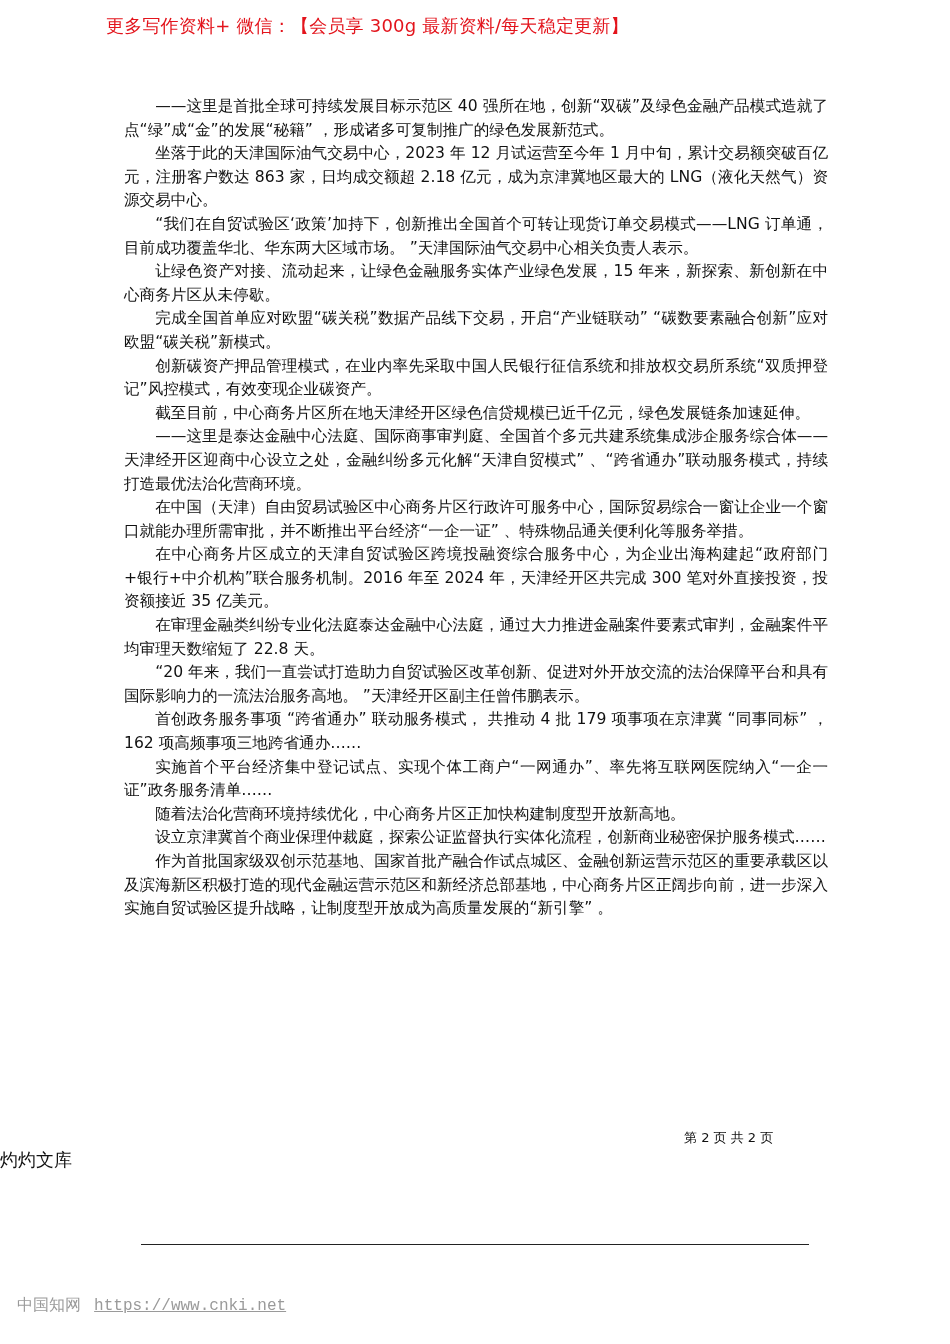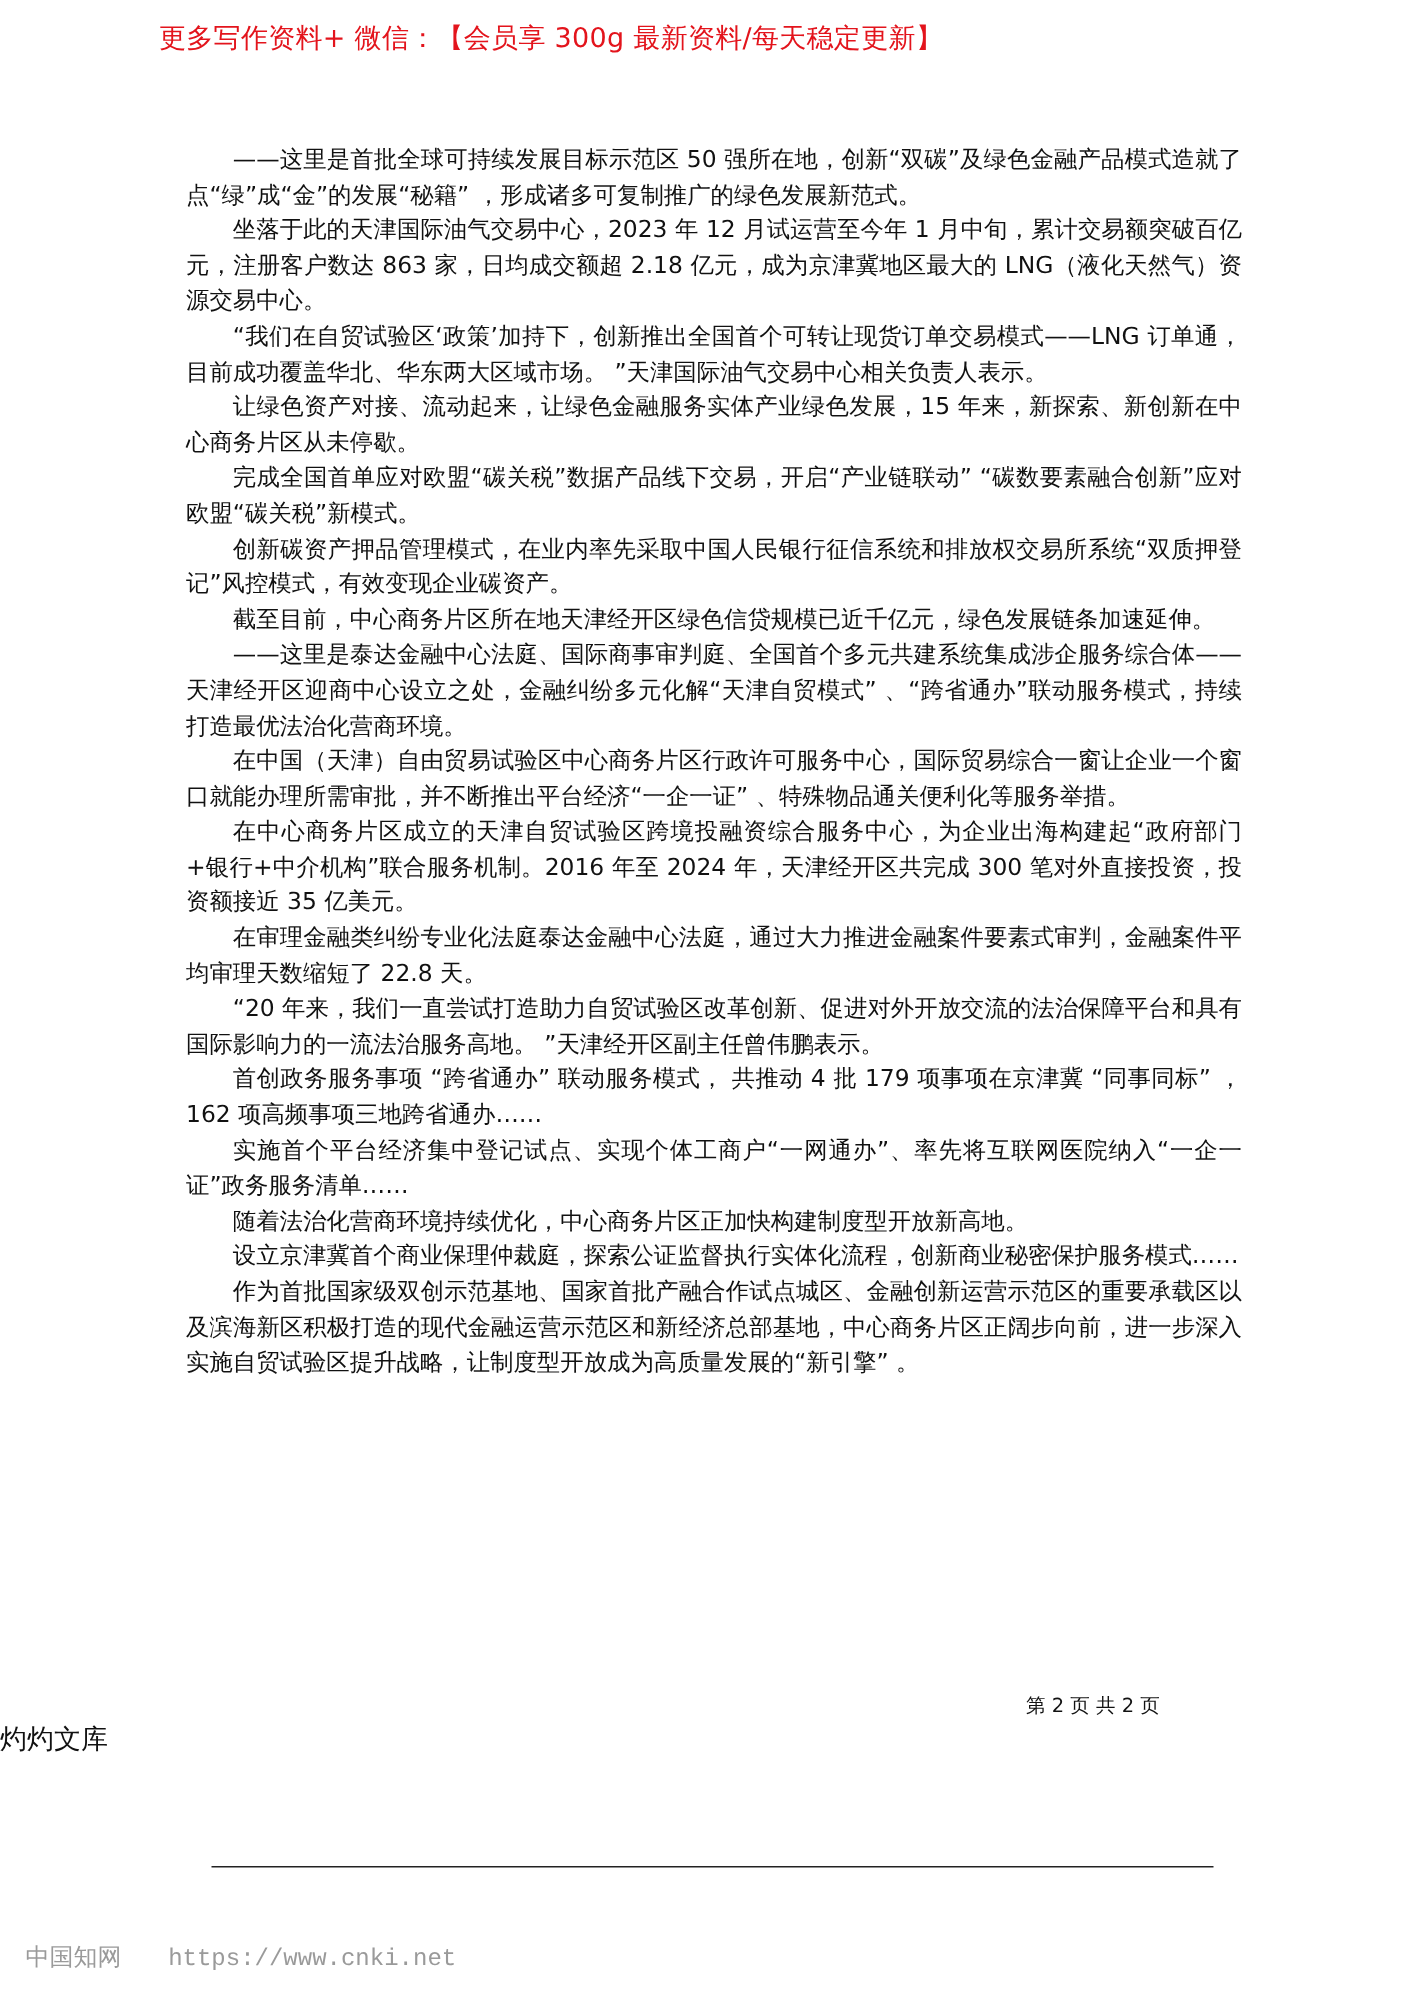--- a/index.html
+++ b/index.html
@@ -71,34 +71,35 @@
       position: absolute;
       left: 17px;
       top: 1294px;
       font-size: 16px;
       line-height: 22px;
       color: #9a9a9a;
       white-space: nowrap;
     }
     .cnki-name {
       font-family: "DejaVu Serif", "Liberation Serif", serif;
-      margin-right: 26px;
+      margin-right: 8px;
     }
     .cnki-url {
       font-family: "Liberation Mono", "DejaVu Sans Mono", monospace;
       font-size: 16px;
+      text-decoration: underline;
     }
   </style>
 </head>
 <body>
 
 <div class="promo-banner">更多写作资料+ 微信：【会员享 300g 最新资料/每天稳定更新】</div>
 
 <div class="article-body">
-  <p class="paragraph">——这里是首批全球可持续发展目标示范区 50 强所在地，创新“双碳”及绿色金融产品模式造就了点“绿”成“金”的发展“秘籍” ，形成诸多可复制推广的绿色发展新范式。</p>
+  <p class="paragraph">——这里是首批全球可持续发展目标示范区 40 强所在地，创新“双碳”及绿色金融产品模式造就了点“绿”成“金”的发展“秘籍” ，形成诸多可复制推广的绿色发展新范式。</p>
   <p class="paragraph">坐落于此的天津国际油气交易中心，2023 年 12 月试运营至今年 1 月中旬，累计交易额突破百亿元，注册客户数达 863 家，日均成交额超 2.18 亿元，成为京津冀地区最大的 LNG（液化天然气）资源交易中心。</p>
   <p class="paragraph">“我们在自贸试验区‘政策’加持下，创新推出全国首个可转让现货订单交易模式——LNG 订单通，目前成功覆盖华北、华东两大区域市场。 ”天津国际油气交易中心相关负责人表示。</p>
   <p class="paragraph">让绿色资产对接、流动起来，让绿色金融服务实体产业绿色发展，15 年来，新探索、新创新在中心商务片区从未停歇。</p>
   <p class="paragraph">完成全国首单应对欧盟“碳关税”数据产品线下交易，开启“产业链联动” “碳数要素融合创新”应对欧盟“碳关税”新模式。</p>
   <p class="paragraph">创新碳资产押品管理模式，在业内率先采取中国人民银行征信系统和排放权交易所系统“双质押登记”风控模式，有效变现企业碳资产。</p>
   <p class="paragraph">截至目前，中心商务片区所在地天津经开区绿色信贷规模已近千亿元，绿色发展链条加速延伸。</p>
   <p class="paragraph">——这里是泰达金融中心法庭、国际商事审判庭、全国首个多元共建系统集成涉企服务综合体——天津经开区迎商中心设立之处，金融纠纷多元化解“天津自贸模式” 、“跨省通办”联动服务模式，持续打造最优法治化营商环境。</p>
   <p class="paragraph">在中国（天津）自由贸易试验区中心商务片区行政许可服务中心，国际贸易综合一窗让企业一个窗口就能办理所需审批，并不断推出平台经济“一企一证” 、特殊物品通关便利化等服务举措。</p>
   <p class="paragraph">在中心商务片区成立的天津自贸试验区跨境投融资综合服务中心，为企业出海构建起“政府部门+银行+中介机构”联合服务机制。2016 年至 2024 年，天津经开区共完成 300 笔对外直接投资，投资额接近 35 亿美元。</p>
   <p class="paragraph">在审理金融类纠纷专业化法庭泰达金融中心法庭，通过大力推进金融案件要素式审判，金融案件平均审理天数缩短了 22.8 天。</p>

